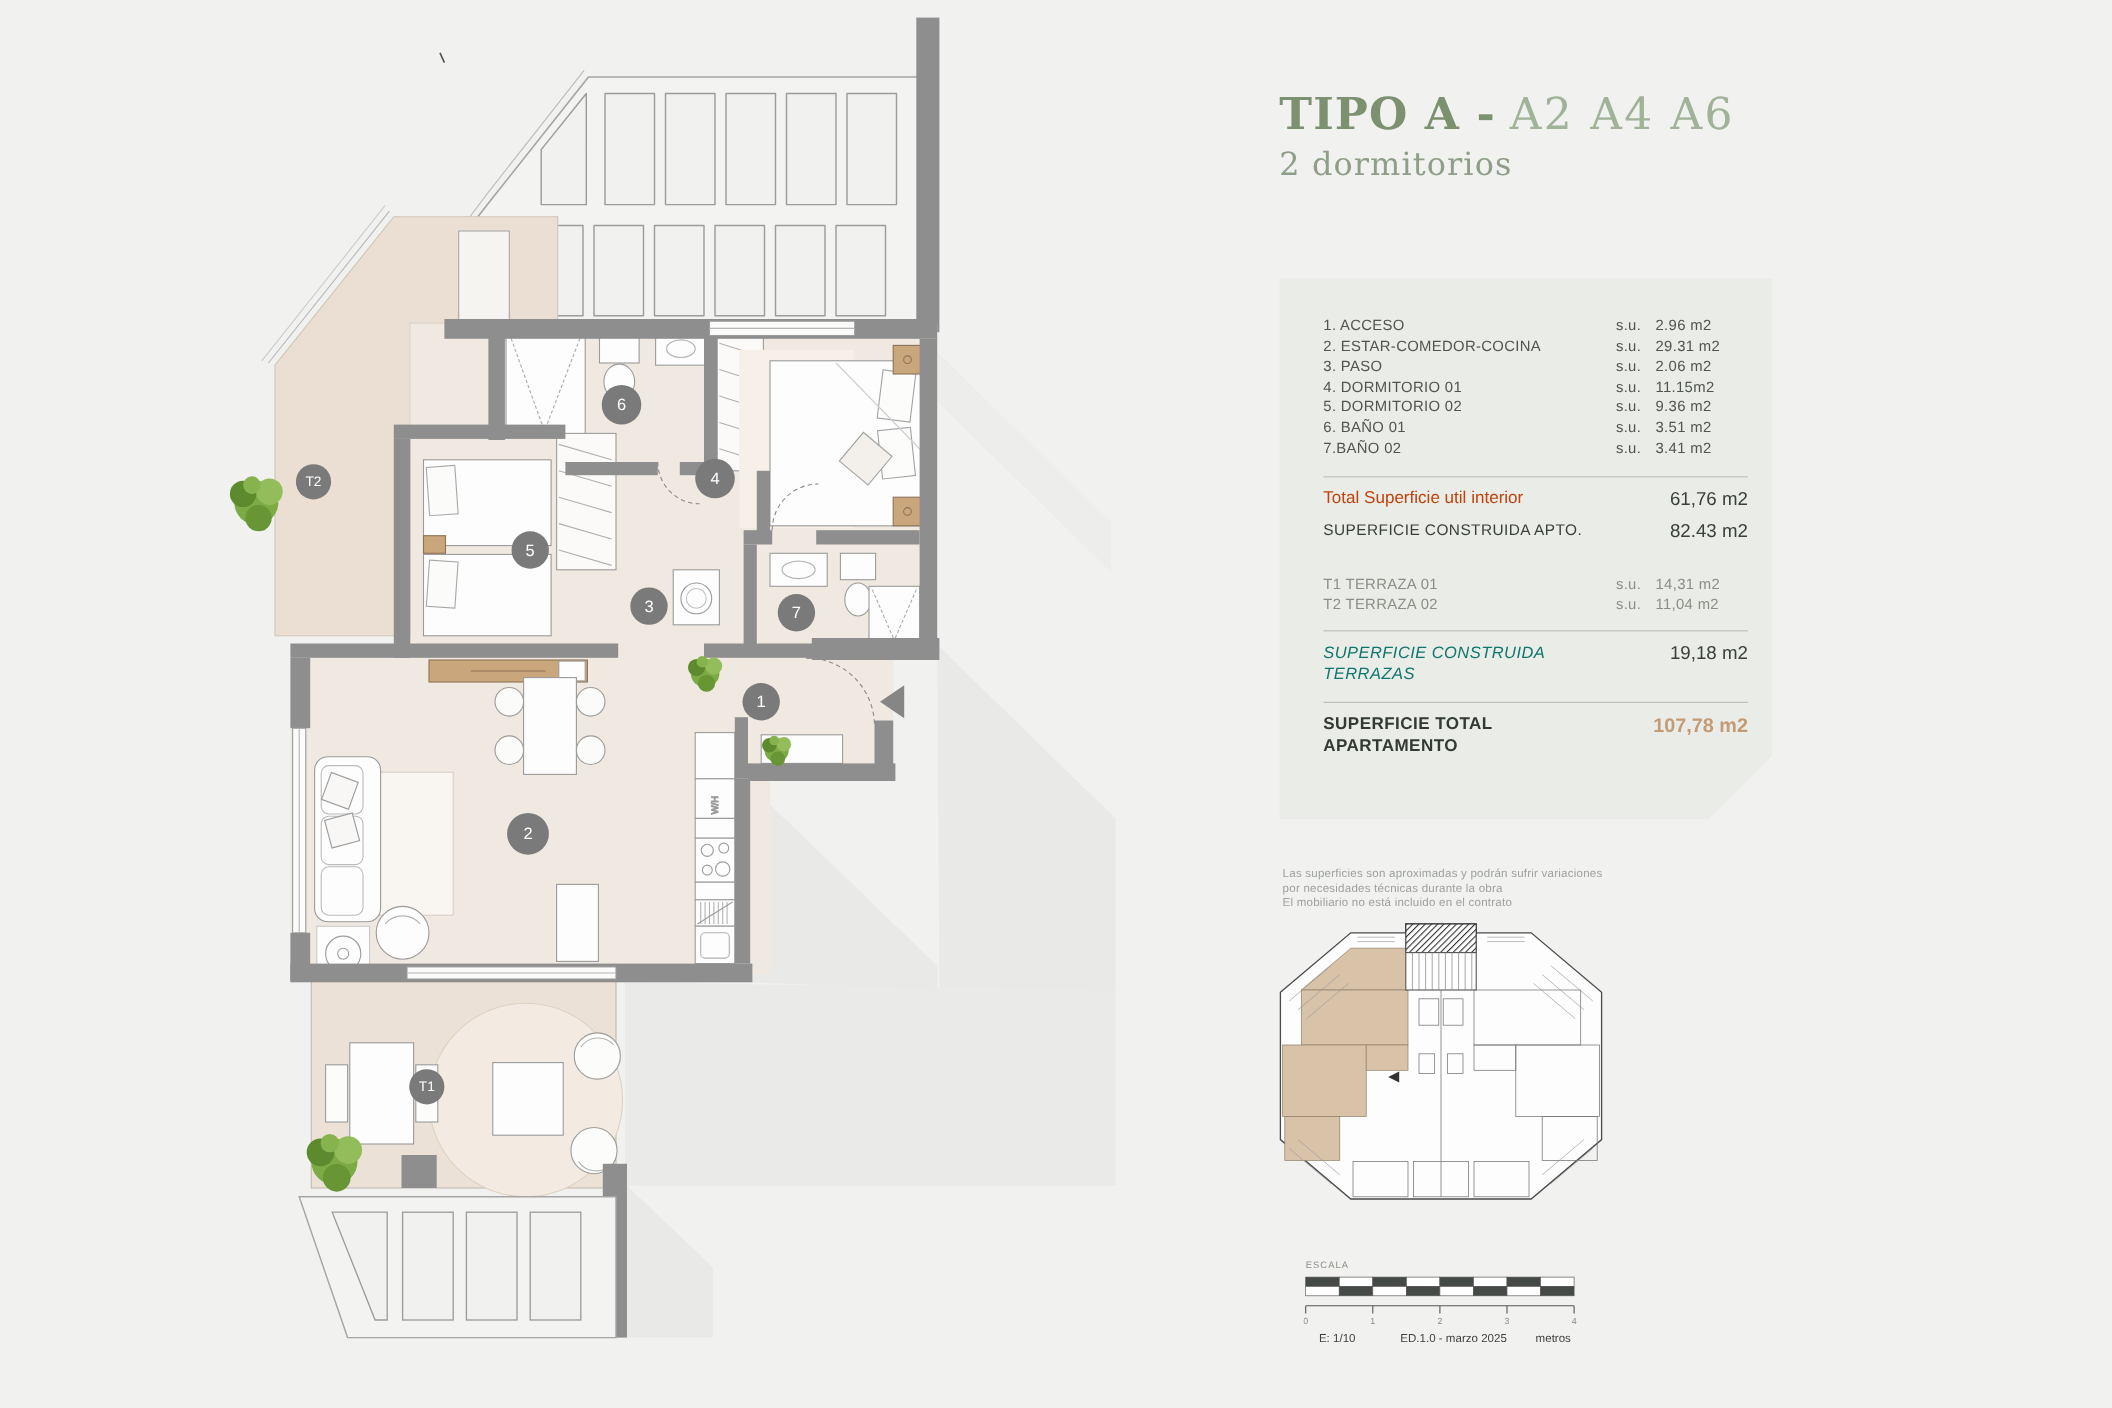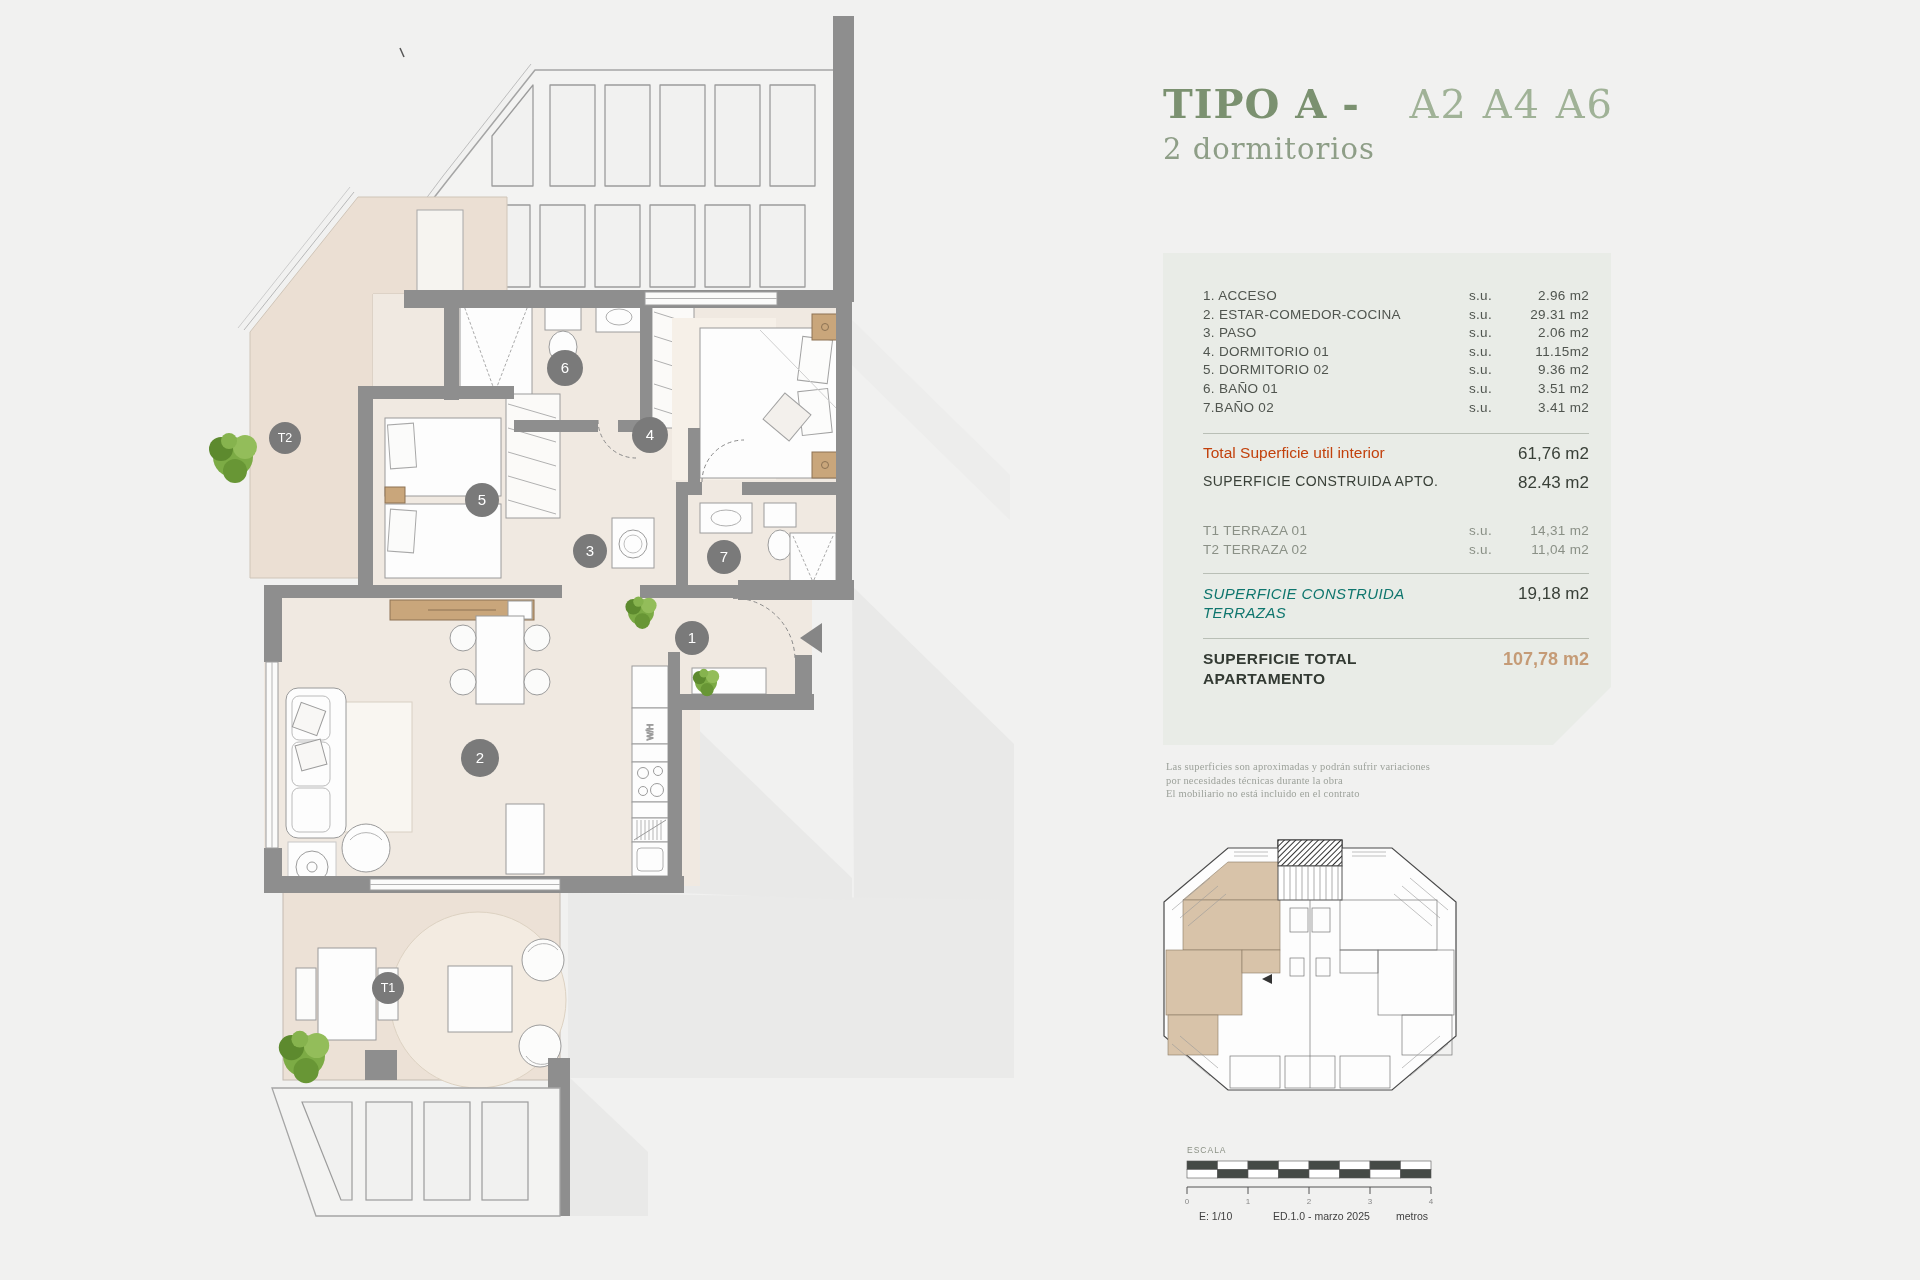--- a/index.html
+++ b/index.html
@@ -5,48 +5,48 @@
   html,body{margin:0;padding:0;}
   body{font-family:"Liberation Sans",sans-serif;}
   .page{position:relative;width:1920px;height:1280px;background:#f1f1f0;overflow:hidden;}
   svg{display:block;}
   .abs{position:absolute;}
 
   
   .titleblock{position:absolute;left:1163px;top:82px;width:520px;}
   .title{font-family:"DejaVu Serif","Liberation Serif",serif;font-size:40px;line-height:44px;}
   .title .t-bold{font-weight:700;color:#7b9170;letter-spacing:1px;margin-top:14px;}
-  .title .t-light{font-weight:400;color:#a0b297;letter-spacing:2px;margin-left:37px;}
+  .title .t-light{font-weight:400;color:#a0b297;letter-spacing:2px;}
   .subtitle{font-family:"DejaVu Serif","Liberation Serif",serif;font-size:29px;color:#8e9e87;margin-top:6px;letter-spacing:1px;}
 
   
   .panel{position:absolute;left:1163px;top:253px;width:448px;height:492px;background:#e9ece7;
          clip-path:polygon(0 0,100% 0,100% calc(100% - 58px),calc(100% - 58px) 100%,0 100%);
          box-sizing:border-box;padding:34px 22px 0 40px;color:#50554f;}
   .rowline{display:flex;align-items:baseline;font-size:13.5px;line-height:18.6px;letter-spacing:.3px;}
   .rowline .lbl{flex:1;}
   .rowline .su{width:36px;}
-  .rowline .val{width:84px;text-align:right;}
+  .rowline .val{width:84px;}
   .divider{border-top:1px solid #b9bfb6;margin:10px 0 10px 0;}
   .trow{display:flex;align-items:flex-start;}
   .trow .tlbl{flex:1;}
   .trow .tval{width:110px;text-align:right;}
   .t-int .tlbl{font-size:15.5px;color:#c2410c;}
   .t-int .tval{font-size:17px;color:#394038;}
   .t-apto{margin-top:9px;}
   .t-apto .tlbl{font-size:14px;color:#394038;letter-spacing:.4px;}
   .t-apto .tval{font-size:17px;color:#394038;}
   .terr{color:#8a9086;}
   .terr .rowline{line-height:19px;}
   .t-terr .tlbl{font-size:15px;color:#0f766e;letter-spacing:.4px;line-height:19px;font-style:italic;}
   .t-terr .tval{font-size:17px;color:#394038;}
   .t-total .tlbl{font-size:15.5px;font-weight:700;color:#333a33;letter-spacing:.4px;line-height:20px;}
   .t-total .tval{font-size:18px;font-weight:700;color:#c59b76;}
 
-  .disclaimer{position:absolute;left:1166px;top:760px;font-size:10.5px;line-height:13.5px;color:#9da29b;letter-spacing:.2px;font-family:Liberation Serif, serif;}
+  .disclaimer{position:absolute;left:1166px;top:788px;font-size:10.5px;line-height:13.5px;color:#9da29b;letter-spacing:.2px;}
 
   
   text{font-family:"Liberation Sans",sans-serif;}
   .marker-txt{fill:#ffffff;font-size:15px;text-anchor:middle;}
   .marker-txt-sm{fill:#ffffff;font-size:12.5px;text-anchor:middle;}
 </style>
 </head>
 <body>
 
 <div class="page">

